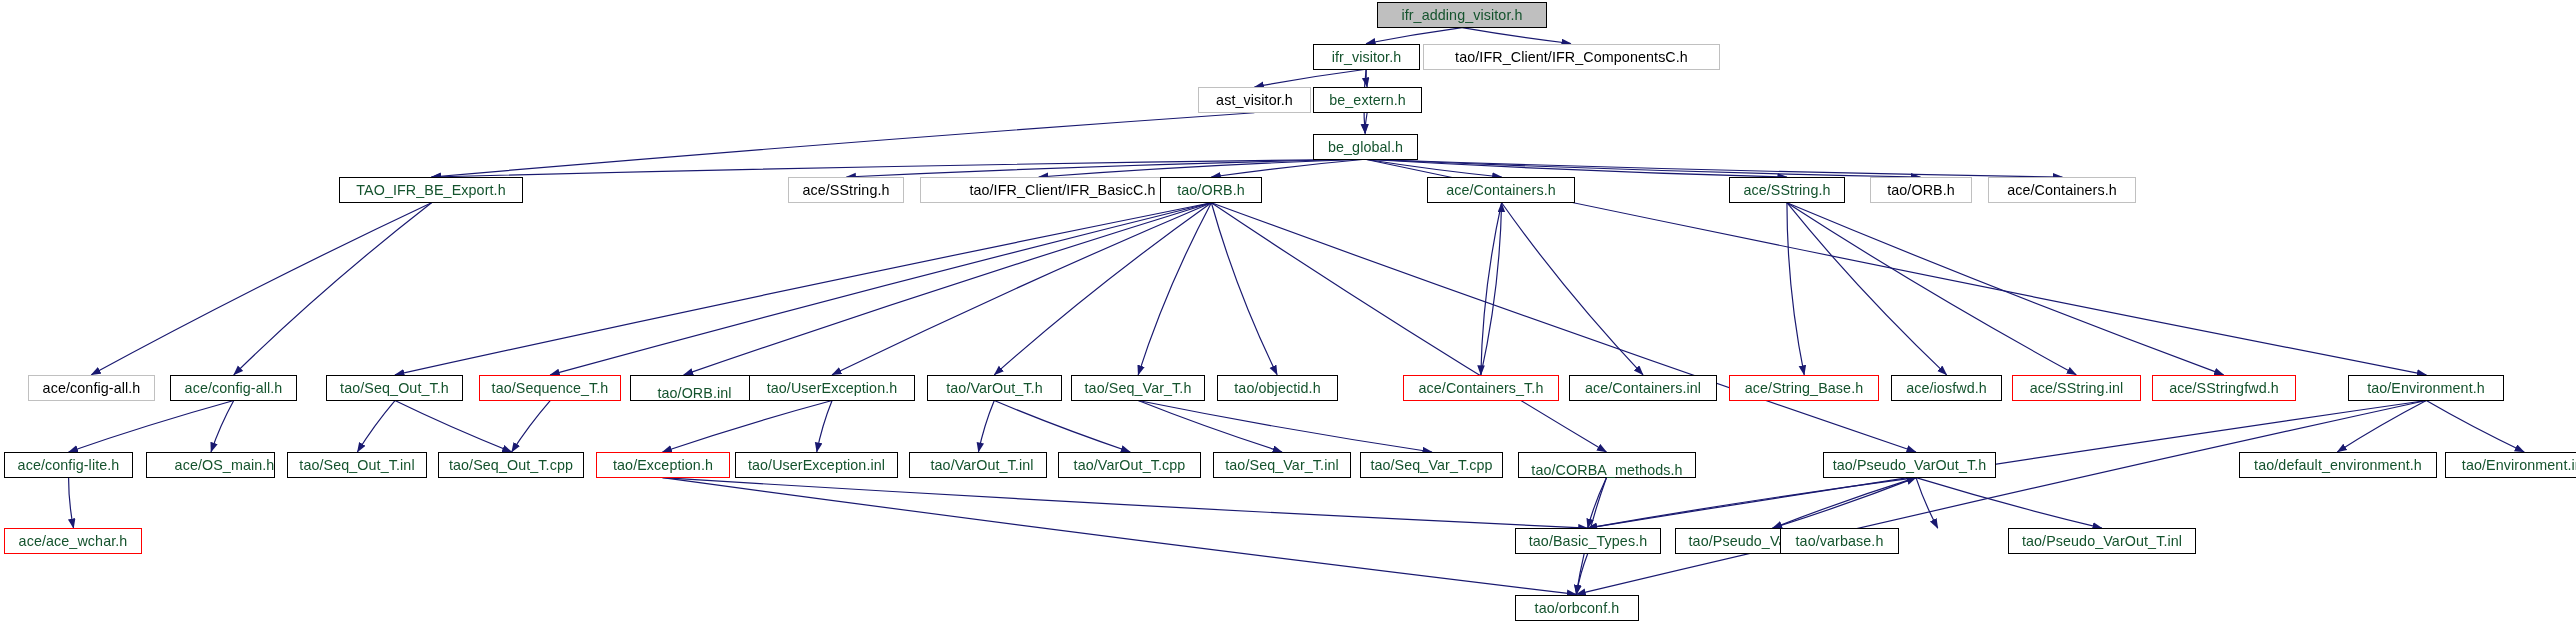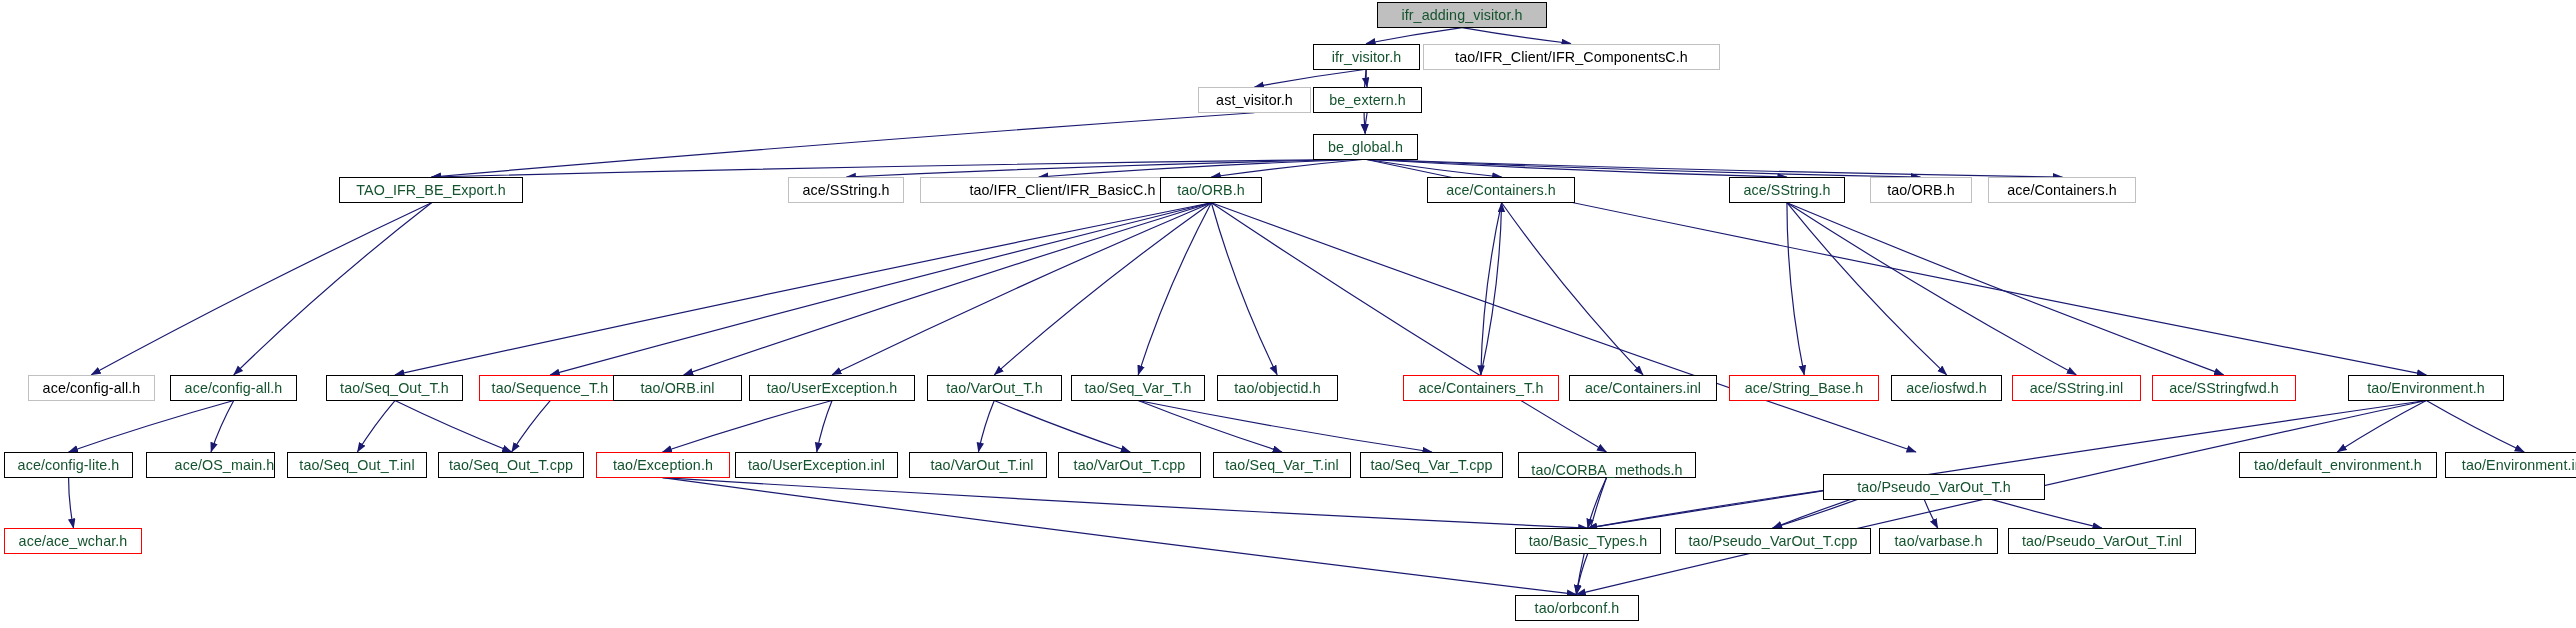--- a/index.html
+++ b/index.html
@@ -175,21 +175,21 @@
       </div>
       <div class="node" style="left: 170px; top: 375px; width: 127px;">
         <span>ace/config-all.h</span>
       </div>
       <div class="node" style="left: 326px; top: 375px; width: 137px;">
         <span>tao/Seq_Out_T.h</span>
       </div>
       <div class="node red" style="left: 479px; top: 375px; width: 142px;">
         <span>tao/Sequence_T.h</span>
       </div>
-      <div class="node" style="left: 613px; top: 375px; width: 129px;">
+      <div class="node" style="left: 630px; top: 375px; width: 129px; align-items: flex-end;">
         <span>tao/ORB.inl</span>
       </div>
       <div class="node" style="left: 749px; top: 375px; width: 166px;">
         <span>tao/UserException.h</span>
       </div>
       <div class="node" style="left: 927px; top: 375px; width: 135px;">
         <span>tao/VarOut_T.h</span>
       </div>
       <div class="node" style="left: 1071px; top: 375px; width: 134px;">
         <span>tao/Seq_Var_T.h</span>
@@ -244,39 +244,39 @@
       </div>
       <div class="node" style="left: 1213px; top: 452px; width: 138px;">
         <span>tao/Seq_Var_T.inl</span>
       </div>
       <div class="node" style="left: 1360px; top: 452px; width: 143px;">
         <span>tao/Seq_Var_T.cpp</span>
       </div>
       <div class="node" style="left: 1518px; top: 452px; width: 178px; align-items: flex-end;">
         <span>tao/CORBA_methods.h</span>
       </div>
-      <div class="node" style="left: 1823px; top: 452px; width: 222px; margin-top: 22px;">
+      <div class="node" style="left: 1823px; top: 452px; width: 173px;">
         <span>tao/Pseudo_VarOut_T.h</span>
       </div>
       <div class="node" style="left: 2239px; top: 452px; width: 198px;">
         <span>tao/default_environment.h</span>
       </div>
       <div class="node" style="left: 2445px; top: 452px; width: 158px;">
         <span>tao/Environment.inl</span>
       </div>
       <div class="node red" style="left: 4px; top: 528px; width: 138px;">
         <span>ace/ace_wchar.h</span>
       </div>
       <div class="node" style="left: 1515px; top: 528px; width: 146px;">
         <span>tao/Basic_Types.h</span>
       </div>
       <div class="node" style="left: 1675px; top: 528px; width: 196px;">
         <span>tao/Pseudo_VarOut_T.cpp</span>
       </div>
-      <div class="node" style="left: 1879px; top: 528px; width: 119px;">
+      <div class="node" style="left: 1780px; top: 528px; width: 119px;">
         <span>tao/varbase.h</span>
       </div>
       <div class="node" style="left: 2008px; top: 528px; width: 188px;">
         <span>tao/Pseudo_VarOut_T.inl</span>
       </div>
       <div class="node" style="left: 1515px; top: 595px; width: 124px;">
         <span>tao/orbconf.h</span>
       </div>
     </div>
 </div>

